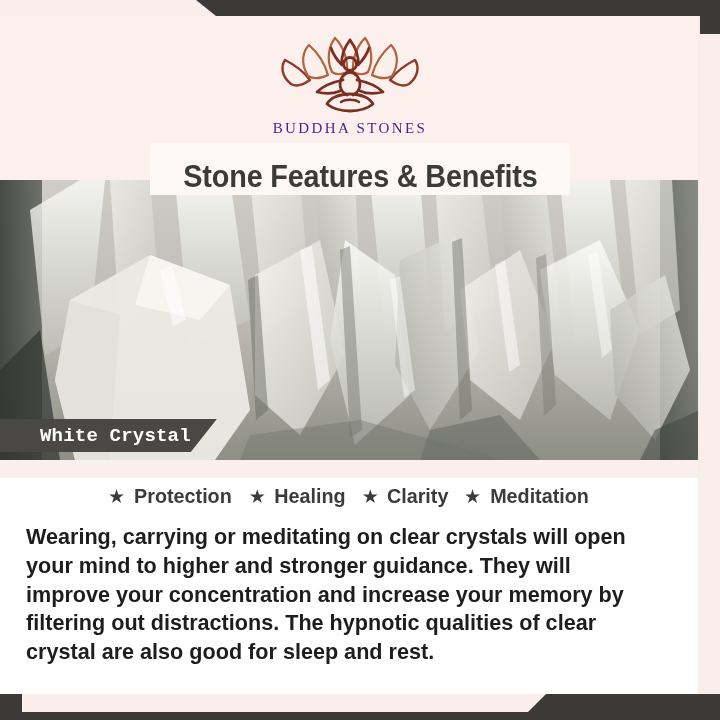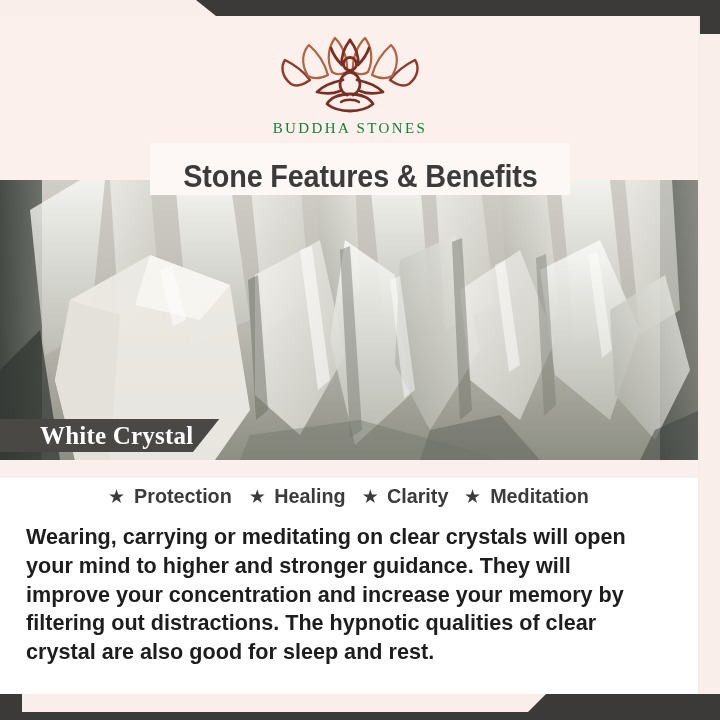--- a/index.html
+++ b/index.html
@@ -87,21 +87,21 @@
   }
   .lotus {
     display: block;
     margin: 0 auto;
   }
   .brand {
     margin-top: 2px;
     font-family: "Liberation Serif", serif;
     font-size: 15px;
     letter-spacing: 2.4px;
-    color: #15803d;
+    color: #4c1d95;
     text-align: center;
   }
 
   
   .title-band {
     position: absolute;
     left: 150px;
     top: 127px;
     width: 420px;
     height: 52px;
@@ -143,23 +143,23 @@
     top: 403px;
     height: 33px;
     padding: 0 26px 0 40px;
     background: #4a4845;
     display: flex;
     align-items: center;
     clip-path: polygon(0 0, 100% 0, 88% 100%, 0 100%);
     z-index: 5;
   }
   .ribbon-text {
-    font-family: Liberation Serif, serif;
+    font-family: Liberation Mono, monospace;
     font-weight: bold;
-    font-size: 25px;
+    font-size: 19px;
     color: #ffffff;
     letter-spacing: 0.2px;
     white-space: nowrap;
   }
 
   
   .content {
     position: absolute;
     left: 0;
     top: 444px;

